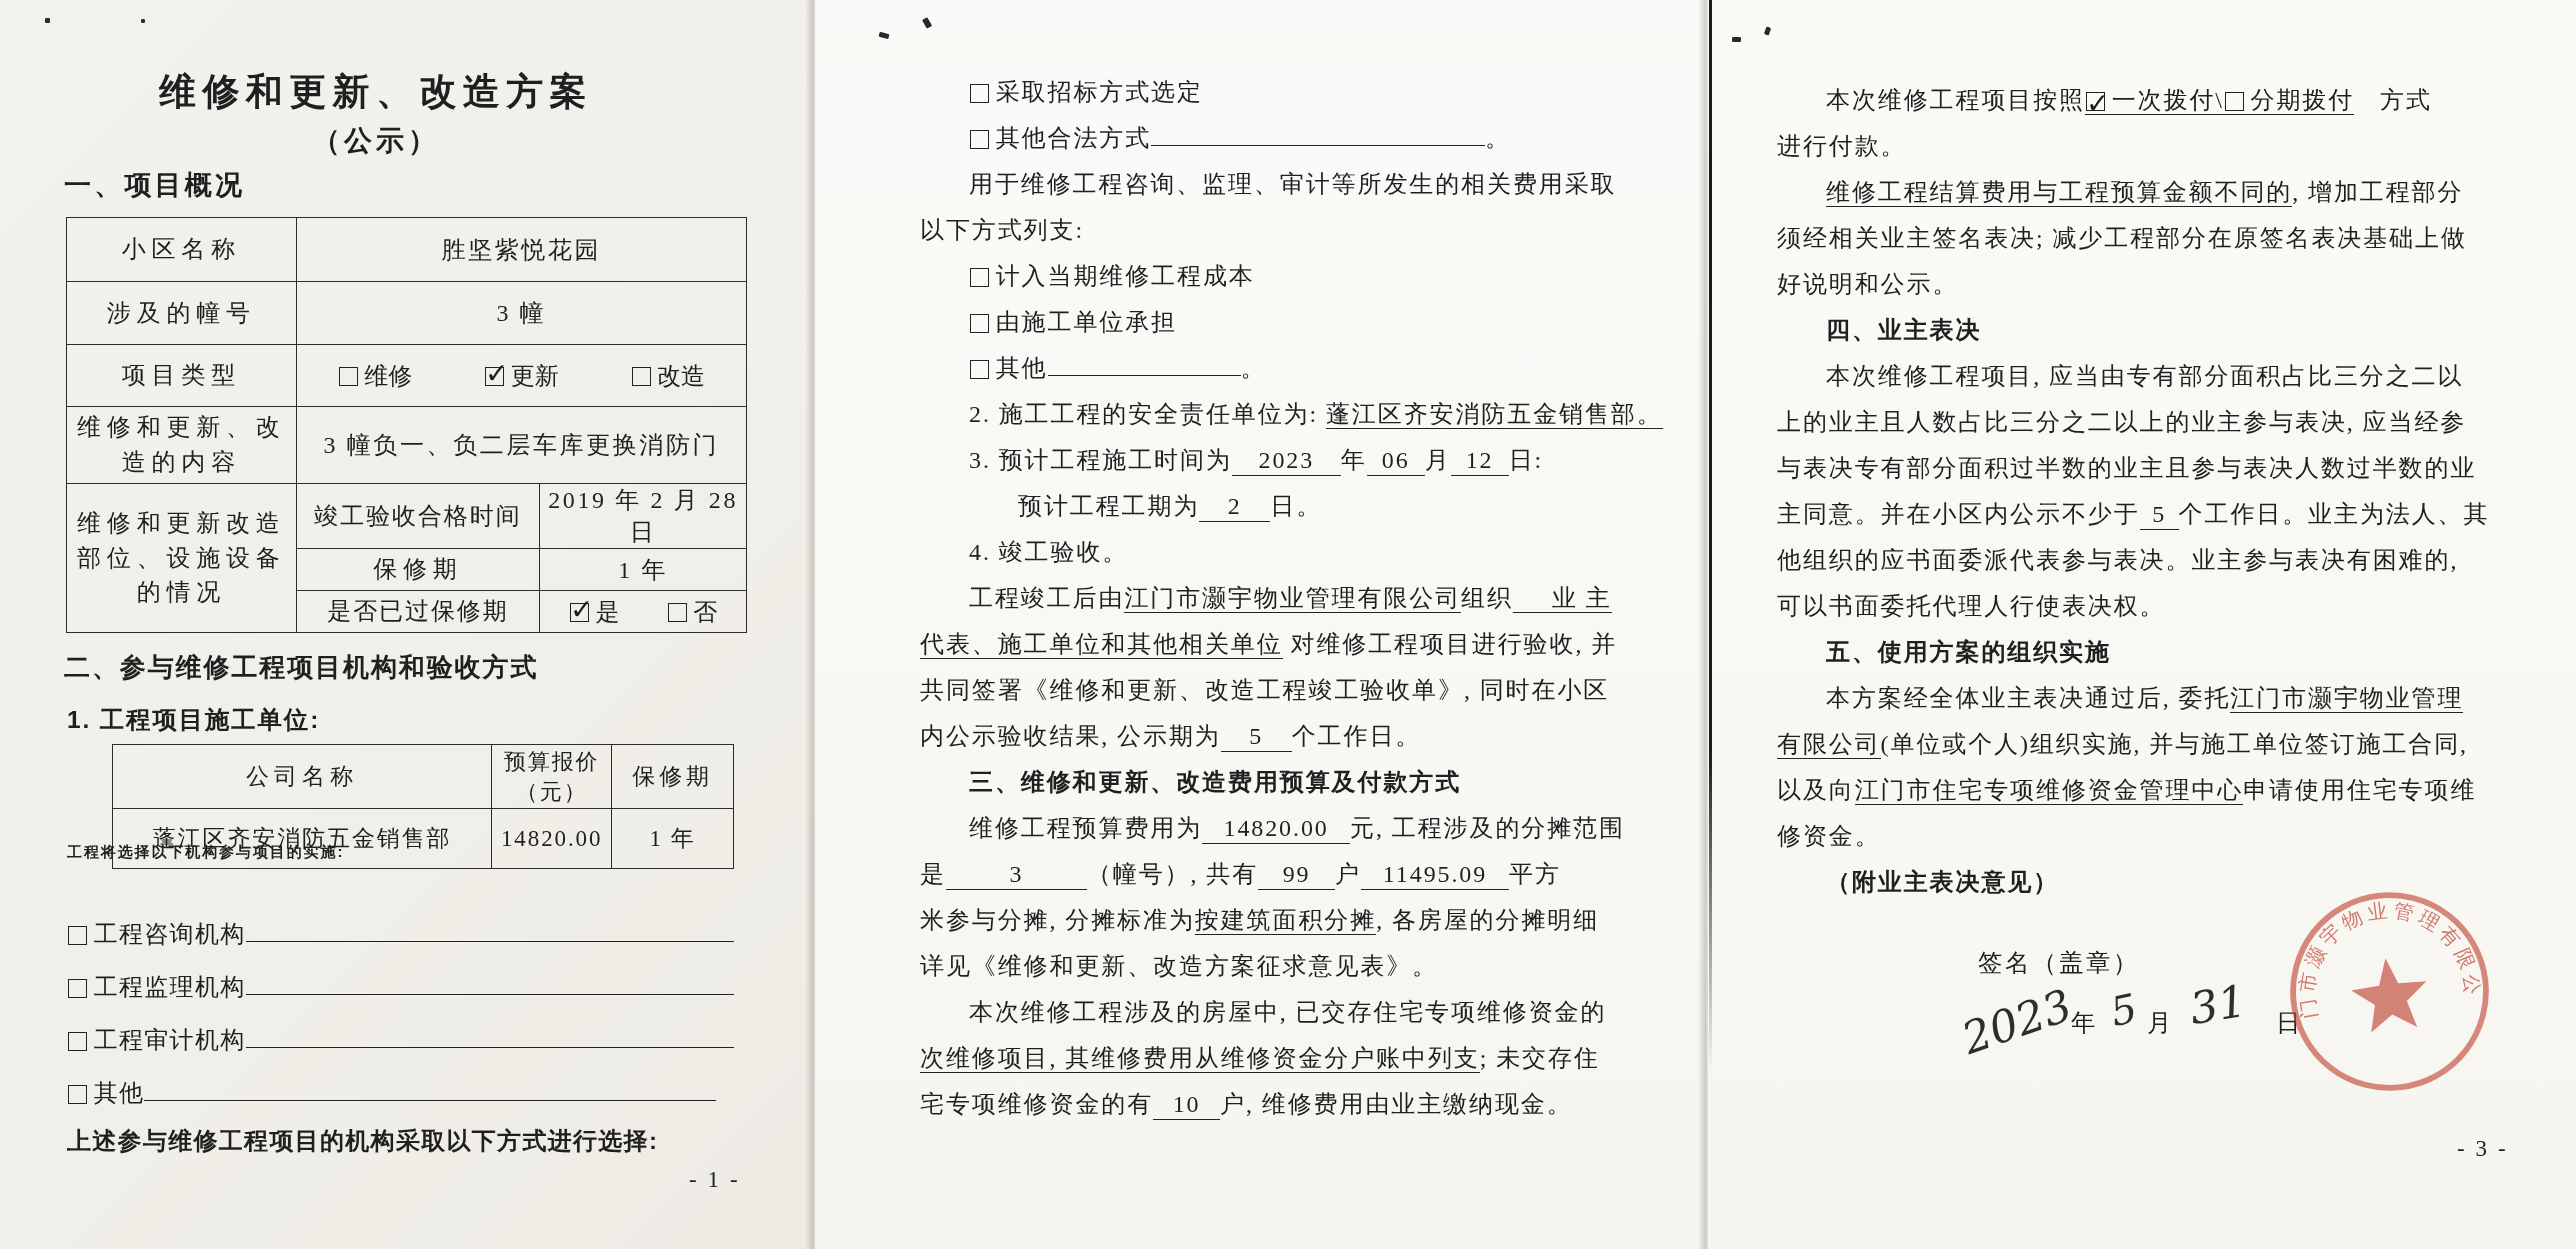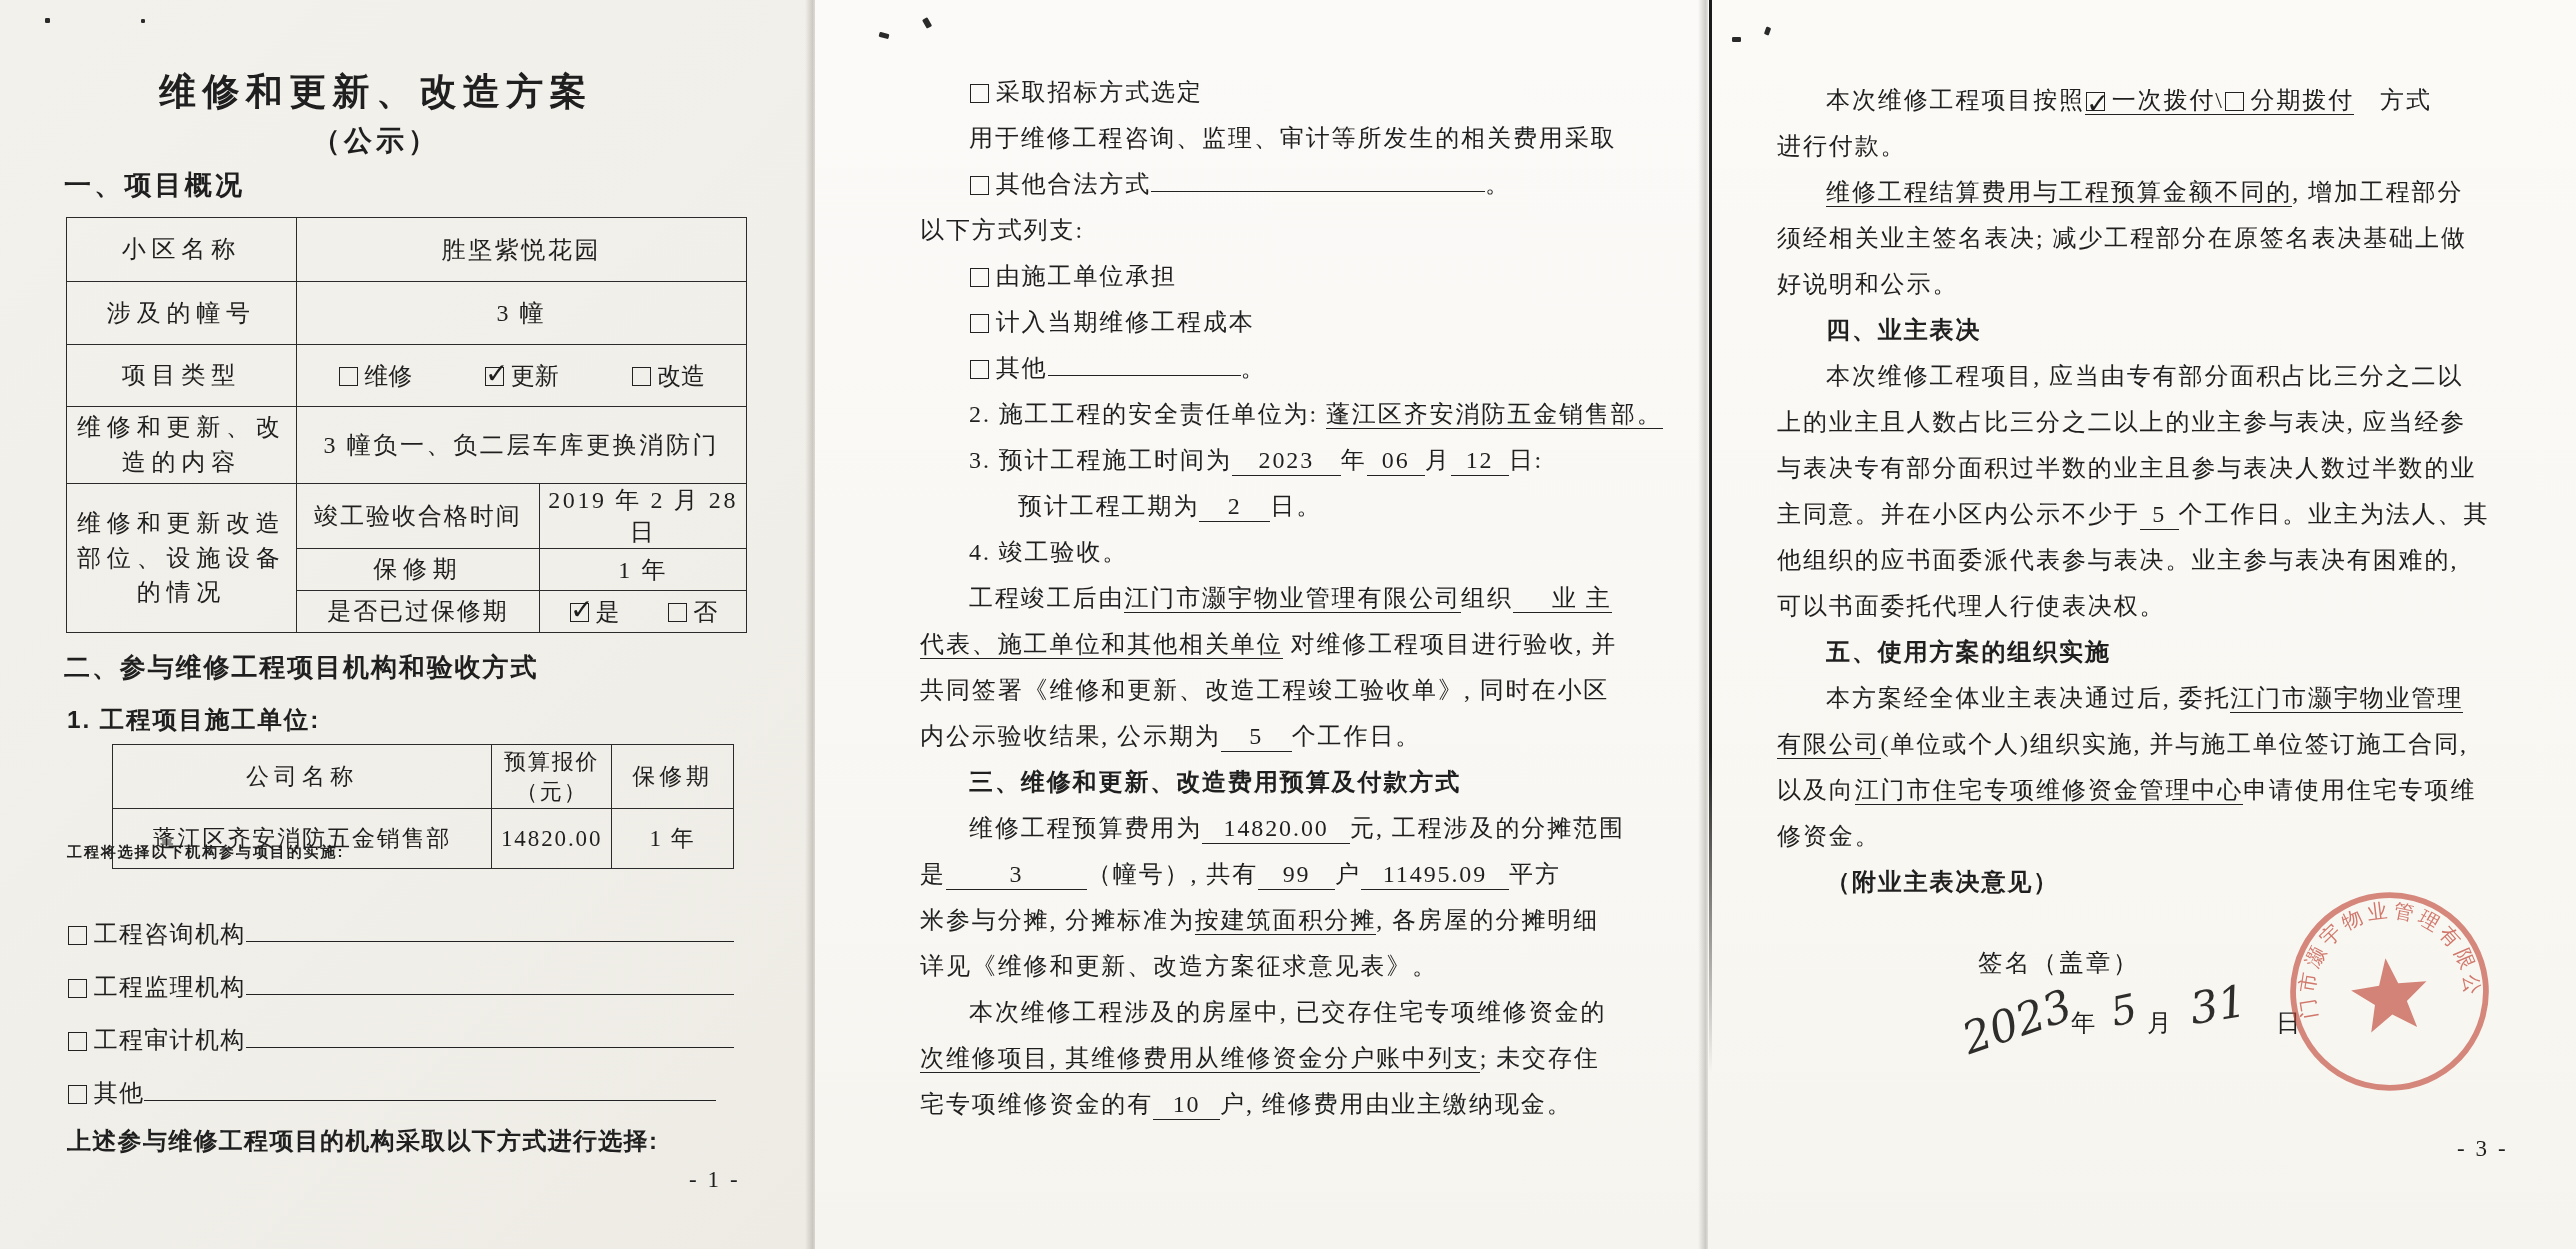--- a/index.html
+++ b/index.html
@@ -158,25 +158,25 @@
     </div>
   <div class="abs hb" id="p1-closing">上述参与维修工程项目的机构采取以下方式进行选择:</div>
   <div class="abs pagenum" id="p1-pn">- 1 -</div>
 </div>
 
 <div class="page" id="page2">
   <div class="mark" style="left:64px;top:33px;width:10.3px;height:5.1px;transform:rotate(15deg);"></div>
   <div class="mark" style="left:109px;top:18px;width:5.8px;height:9.6px;transform:rotate(-30deg);"></div>
   <div class="abs" style="left:105px;top:69px;">
       <div class="tline p2line" style="padding-left: 49px;"><span class="cbwrap"><span class="cbbox"></span><span class="t">采取招标方式选定</span></span></div>
+      <div class="tline p2line" style="padding-left: 49px;"><span class="cbwrap"><span class="cbbox"></span><span class="t">其他合法方式</span></span><span class="blankl" style="width: 334px;"></span><span class="t">。</span></div>
       <div class="tline p2line" style="padding-left: 49px;"><span class="t">用于维修工程咨询、监理、审计等所发生的相关费用采取</span></div>
-      <div class="tline p2line" style="padding-left: 49px;"><span class="cbwrap"><span class="cbbox"></span><span class="t">其他合法方式</span></span><span class="blankl" style="width: 334px;"></span><span class="t">。</span></div>
       <div class="tline p2line"><span class="t">以下方式列支:</span></div>
+      <div class="tline p2line" style="padding-left: 49px;"><span class="cbwrap"><span class="cbbox"></span><span class="t">计入当期维修工程成本</span></span></div>
       <div class="tline p2line" style="padding-left: 49px;"><span class="cbwrap"><span class="cbbox"></span><span class="t">由施工单位承担</span></span></div>
-      <div class="tline p2line" style="padding-left: 49px;"><span class="cbwrap"><span class="cbbox"></span><span class="t">计入当期维修工程成本</span></span></div>
       <div class="tline p2line" style="padding-left: 49px;"><span class="cbwrap"><span class="cbbox"></span><span class="t">其他</span></span><span class="blankl" style="width: 193px;"></span><span class="t">。</span></div>
       <div class="tline p2line" style="padding-left: 49px;"><span class="t">2. 施工工程的安全责任单位为: </span><span class="t ul">蓬江区齐安消防五金销售部。</span></div>
       <div class="tline p2line" style="padding-left: 49px;"><span class="t">3. 预计工程施工时间为</span><span class="fill" style="min-width: 109px;">2023</span><span class="t">年</span><span class="fill" style="min-width: 58px;">06</span><span class="t">月</span><span class="fill" style="min-width: 58px;">12</span><span class="t">日:</span></div>
       <div class="tline p2line" style="padding-left: 98px;"><span class="t">预计工程工期为</span><span class="fill" style="min-width: 71px;">2</span><span class="t">日。</span></div>
       <div class="tline p2line" style="padding-left: 49px;"><span class="t">4. 竣工验收。</span></div>
       <div class="tline p2line" style="padding-left: 49px;"><span class="t">工程竣工后由</span><span class="t ul">江门市灏宇物业管理有限公司</span><span class="t">组织</span><span class="t ul" style="padding-left: 39px;">业 主</span></div>
       <div class="tline p2line"><span class="t ul">代表、施工单位和其他相关单位</span><span class="t"> 对维修工程项目进行验收, 并</span></div>
       <div class="tline p2line"><span class="t">共同签署《维修和更新、改造工程竣工验收单》, 同时在小区</span></div>
       <div class="tline p2line"><span class="t">内公示验收结果, 公示期为</span><span class="fill" style="min-width: 71px;">5</span><span class="t">个工作日。</span></div>
       <div class="tline p2line" style="padding-left: 49px;"><span class="t hb">三、维修和更新、改造费用预算及付款方式</span></div>

